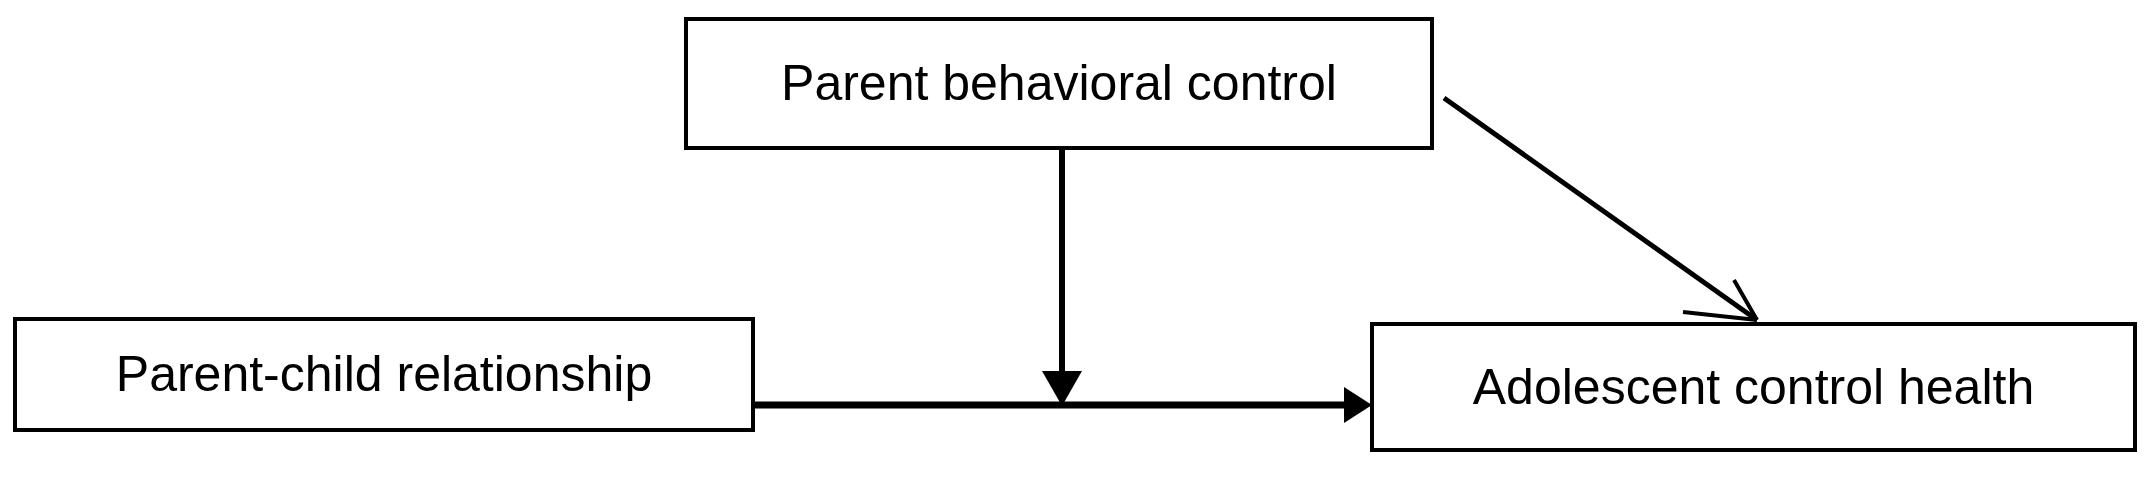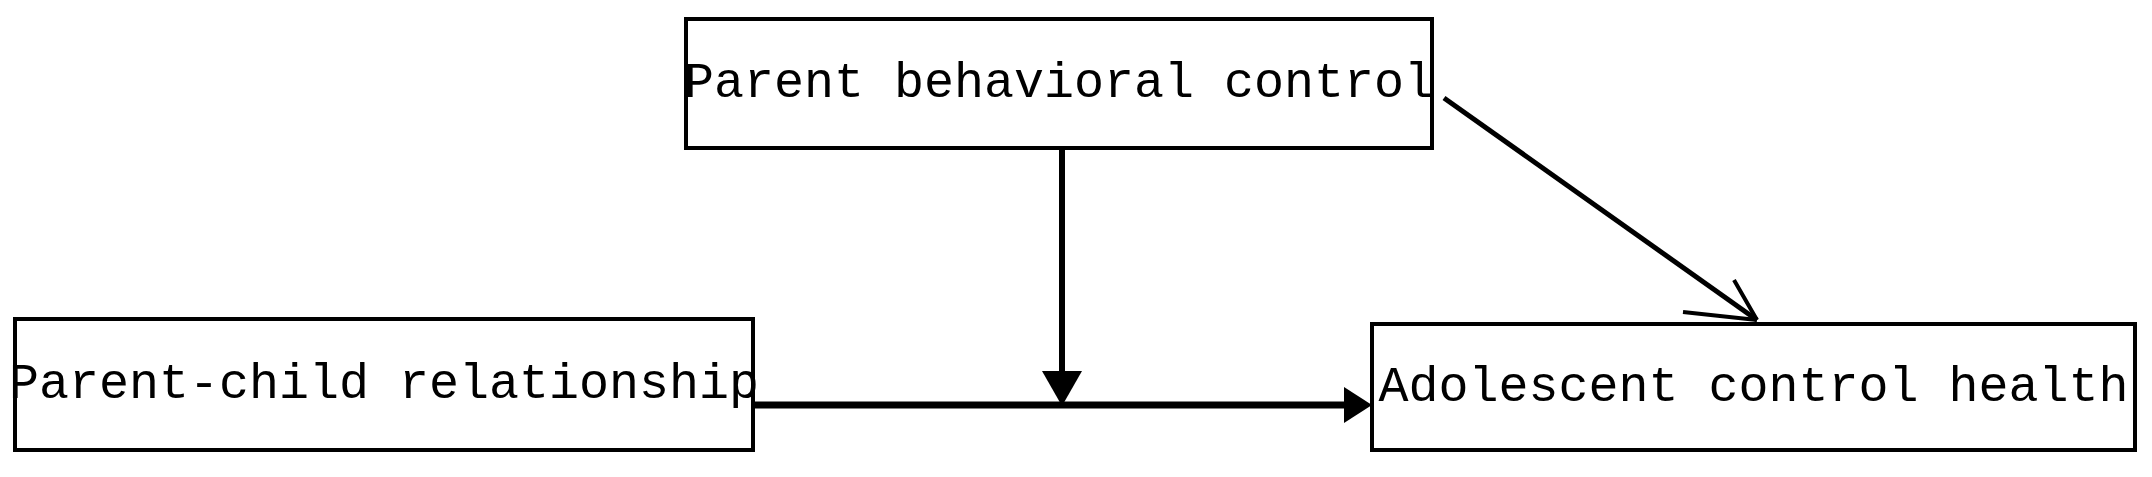--- a/index.html
+++ b/index.html
@@ -25,38 +25,38 @@
   .node-box {
     position: absolute;
     box-sizing: border-box;
     background: #ffffff;
     border: 4px solid #000000;
     display: flex;
     align-items: center;
     justify-content: center;
   }
   .node-label {
-    font-family: Liberation Mono, monospace;
+    font-family: Liberation Sans, sans-serif;
     font-size: 50px;
     line-height: 1.1;
     color: #000000;
     white-space: nowrap;
     letter-spacing: 0px;
   }
   #node-parent-behavioral-control {
     left: 684px;
     top: 17px;
     width: 750px;
     height: 133px;
   }
   #node-parent-child-relationship {
     left: 13px;
     top: 317px;
     width: 742px;
-    height: 135px;
+    height: 115px;
   }
   #node-adolescent-mental-health {
     left: 1370px;
     top: 322px;
     width: 767px;
     height: 130px;
   }
 </style>
 </head>
 <body>

